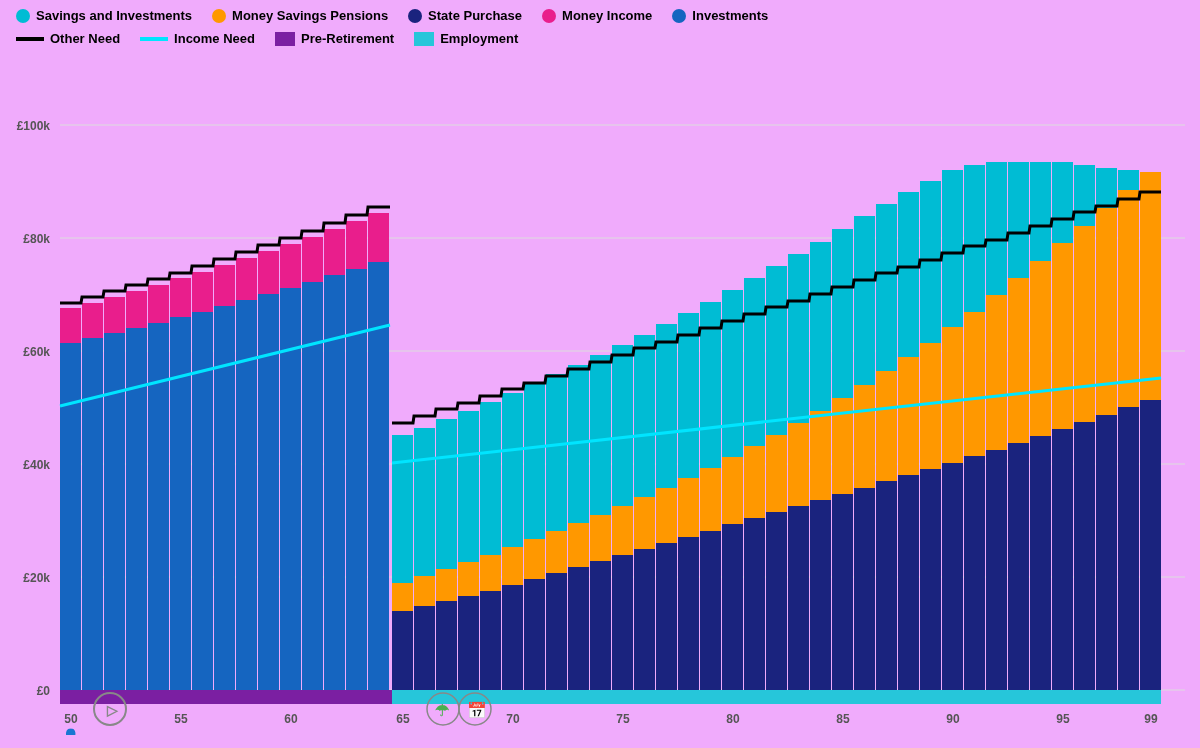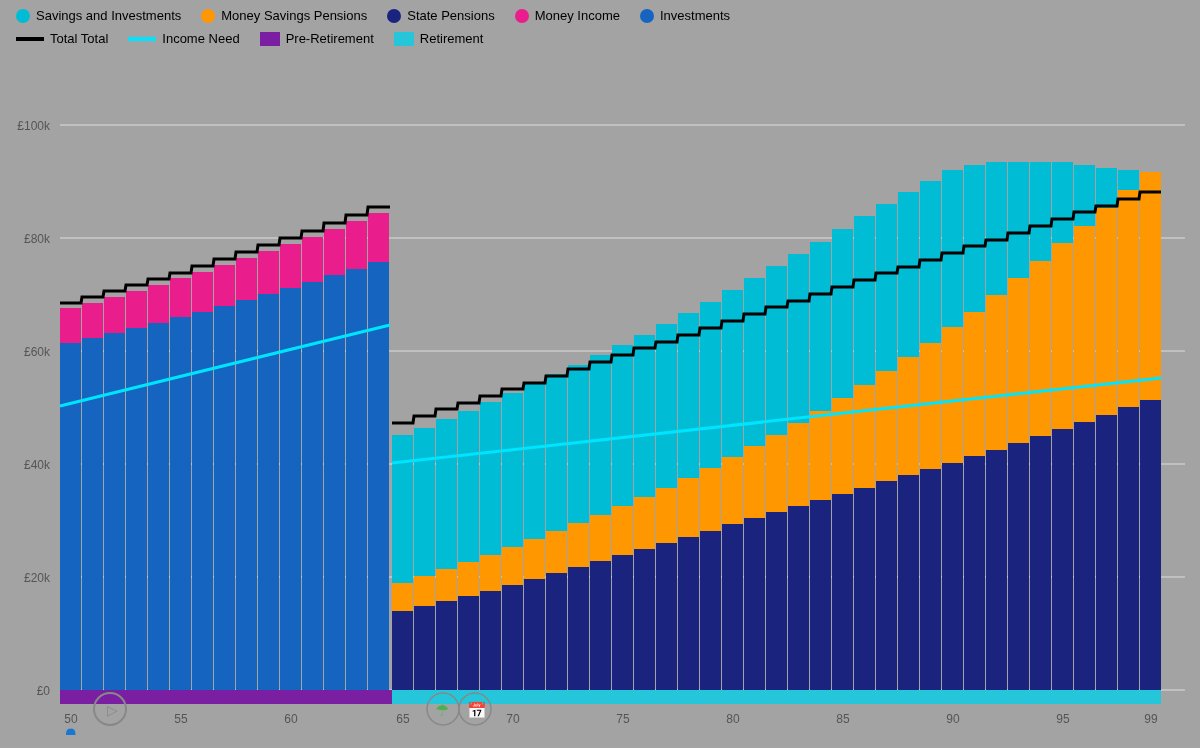--- a/index.html
+++ b/index.html
@@ -8,21 +8,22 @@
       font-family: Arial, sans-serif;
       width: 1200px;
       height: 748px;
       overflow: hidden;
       position: relative;
     }
     #chart-container {
       width: 1200px;
       height: 748px;
       position: relative;
-      background: #a3a3a3;
+      background: #f0abfc;
+      font-weight: bold;
     }
     #legend {
       display: flex;
       flex-wrap: wrap;
       padding: 8px 16px;
       gap: 4px 20px;
       font-size: 13px;
       align-items: center;
     }
     .legend-item {
@@ -52,46 +53,46 @@
     <div class="legend-item">
       <div class="legend-dot" style="background:#00bcd4;"></div>
       <span>Savings and Investments</span>
     </div>
     <div class="legend-item">
       <div class="legend-dot" style="background:#ff9800;"></div>
       <span>Money Savings Pensions</span>
     </div>
     <div class="legend-item">
       <div class="legend-dot" style="background:#1a237e;"></div>
-      <span>State Pensions</span>
+      <span>State Purchase</span>
     </div>
     <div class="legend-item">
       <div class="legend-dot" style="background:#e91e8c;"></div>
       <span>Money Income</span>
     </div>
     <div class="legend-item">
       <div class="legend-dot" style="background:#1565c0;"></div>
       <span>Investments</span>
     </div>
     <div style="width:100%;"></div>
     <div class="legend-item">
       <div class="legend-line" style="background:#000;"></div>
-      <span>Total Total</span>
+      <span>Other Need</span>
     </div>
     <div class="legend-item">
       <div class="legend-line" style="background:#00e5ff;"></div>
       <span>Income Need</span>
     </div>
     <div class="legend-item">
       <div style="width:20px;height:14px;background:#7b1fa2;"></div>
       <span>Pre-Retirement</span>
     </div>
     <div class="legend-item">
       <div style="width:20px;height:14px;background:#26c6da;"></div>
-      <span>Retirement</span>
+      <span>Employment</span>
     </div>
   </div>
 
   <svg xmlns="http://www.w3.org/2000/svg" width="1200" height="660" style="position:absolute;top:75px;left:0;">
 
     <text x="50" y="620" text-anchor="end" font-size="12" fill="#555">£0</text>
     <text x="50" y="507" text-anchor="end" font-size="12" fill="#555">£20k</text>
     <text x="50" y="394" text-anchor="end" font-size="12" fill="#555">£40k</text>
     <text x="50" y="281" text-anchor="end" font-size="12" fill="#555">£60k</text>
     <text x="50" y="168" text-anchor="end" font-size="12" fill="#555">£80k</text>

